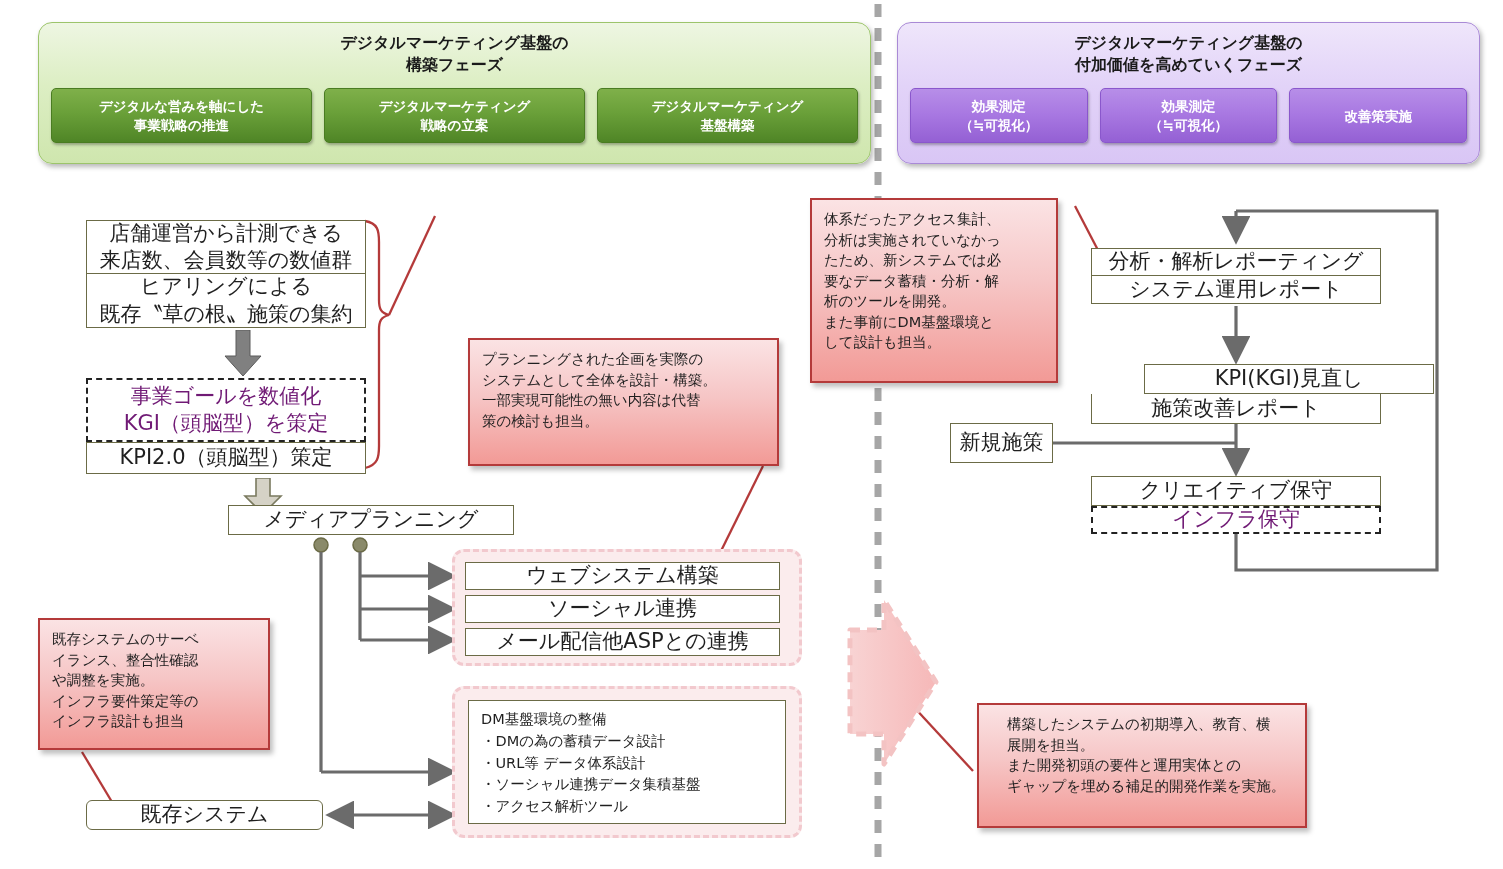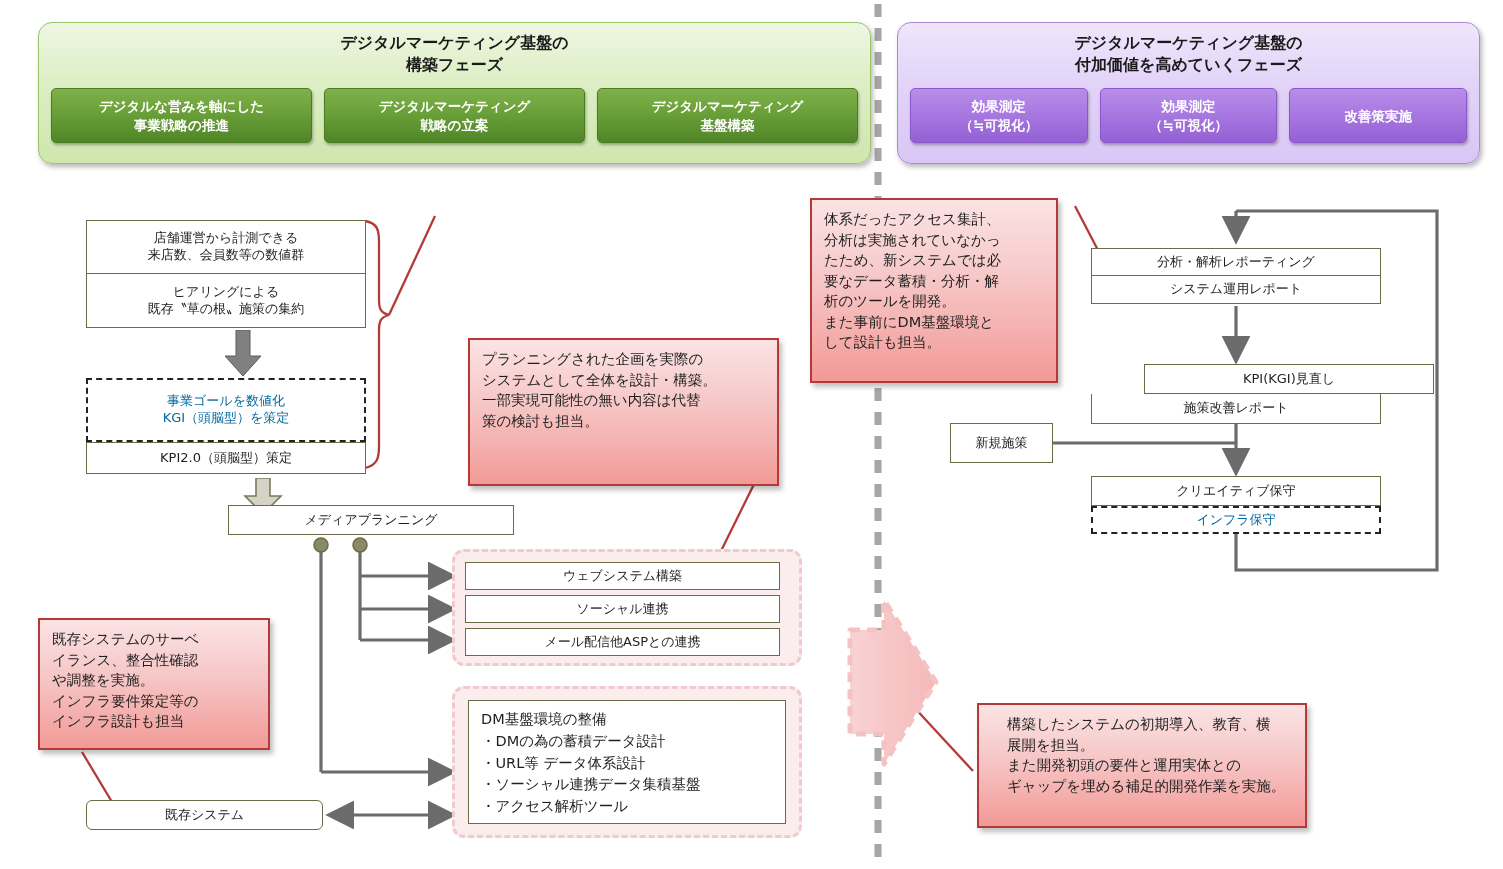--- a/index.html
+++ b/index.html
@@ -28,25 +28,25 @@
     display:flex;align-items:center;justify-content:center;height:53px;
     box-shadow:1px 2px 3px rgba(0,0,0,.3);
   }
   .chip-green{background:linear-gradient(to bottom,#7fb04a 0%,#6aa039 45%,#4f8526 100%);border:1px solid #4a7c22;}
   .chip-purple{background:linear-gradient(to bottom,#b78ee8 0%,#a979e2 45%,#9460d4 100%);border:1px solid #8a57cc;}
 
   
   .obox{
     background:#fff;border:1.6px solid #6b6b46;
     display:flex;align-items:center;justify-content:center;
-    text-align:center;font-size:13px;color:#1f1f1f;line-height:1.3;
+    text-align:center;font-size:21px;color:#1f1f1f;line-height:1.3;
   }
   .obox.joined{border-top:none;}
   .obox.dashed-ghost{
-    border:2px dashed #222;color:#0369a1;background:#fff;
+    border:2px dashed #222;color:#701a75;background:#fff;
   }
   .obox.left-align{justify-content:flex-start;text-align:left;padding-left:12px;white-space:pre-line;line-height:1.5;}
 
   
   .callout{
     background:linear-gradient(to bottom,#fbe3e4 0%,#f6c6c6 45%,#f29a96 100%);
     border:2px solid #b43a3a;
     box-shadow:3px 4px 5px rgba(0,0,0,.25);
     font-size:14.5px;color:#1f1f1f;line-height:1.42;
     white-space:pre-line;padding:9px 10px 8px 12px;
@@ -185,21 +185,21 @@
   <div class="abs obox" style="left:465px;top:595px;width:315px;height:28px;">ソーシャル連携</div>
   <div class="abs obox" style="left:465px;top:628px;width:315px;height:28px;">メール配信他ASPとの連携</div>
 
   <div class="abs pgroup" style="left:452px;top:686px;width:350px;height:152px;"></div>
   <div class="abs obox left-align" style="left:468px;top:700px;width:318px;height:124px;align-items:flex-start;padding-top:8px;font-size:14.5px;">DM基盤環境の整備
 ・DMの為の蓄積データ設計
 ・URL等 データ体系設計
 ・ソーシャル連携データ集積基盤
 ・アクセス解析ツール</div>
 
-  <div class="abs callout" style="left:468px;top:338px;width:311px;height:148px;">プランニングされた企画を実際の
+  <div class="abs callout" style="left:468px;top:338px;width:311px;height:128px;">プランニングされた企画を実際の
 システムとして全体を設計・構築。
 一部実現可能性の無い内容は代替
 策の検討も担当。</div>
   <div class="abs callout" style="left:38px;top:618px;width:232px;height:132px;">既存システムのサーベ
 イランス、整合性確認
 や調整を実施。
 インフラ要件策定等の
 インフラ設計も担当</div>
 
   <div class="abs callout" style="left:810px;top:198px;width:248px;height:185px;">体系だったアクセス集計、

